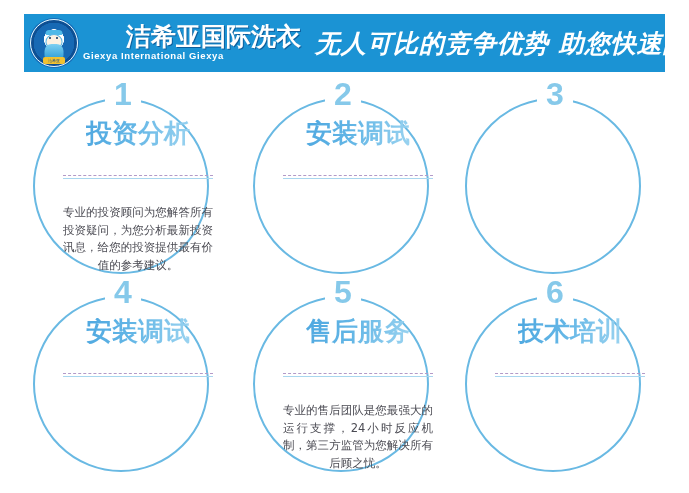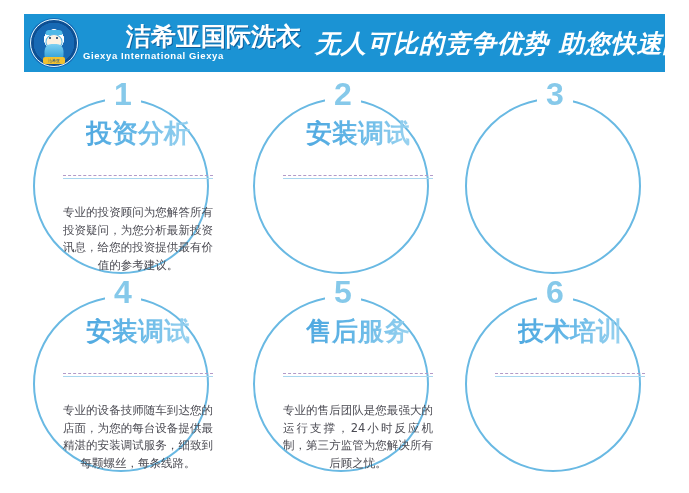--- a/index.html
+++ b/index.html
@@ -310,21 +310,20 @@
   <div class="card card-r2 card-c1">
     <div class="circle"></div>
     <div class="circle-notch"></div>
     <div class="card-number">4</div>
     <div class="card-inner">
       <div class="card-title">安装调试</div>
       <div class="divider">
         <div class="dashes"></div>
         <div class="solid"></div>
       </div>
-      <div class="card-body">专业的设备技师随车到达您的店面，为您的每台设备提供最精湛的安装调试服务，细致到每颗螺丝，每条线路。</div>
     </div>
   </div>
 
   <div class="card card-r2 card-c2">
     <div class="circle"></div>
     <div class="circle-notch"></div>
     <div class="card-number">5</div>
     <div class="card-inner">
       <div class="card-title">售后服务</div>
       <div class="divider">

